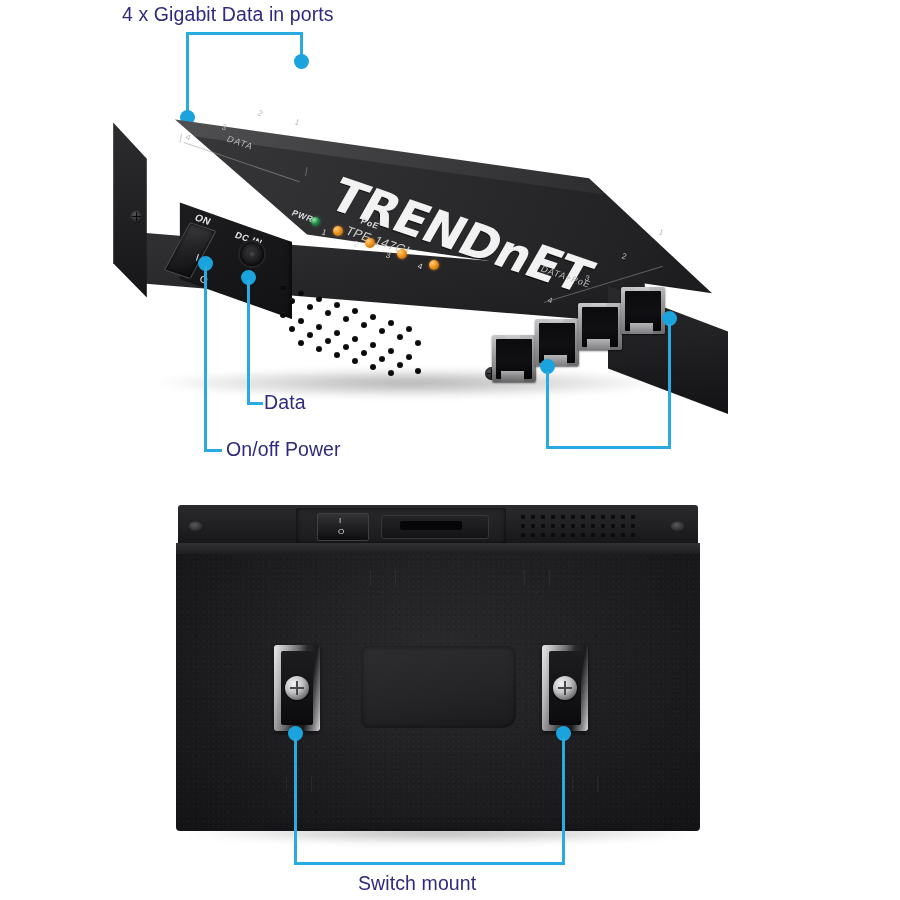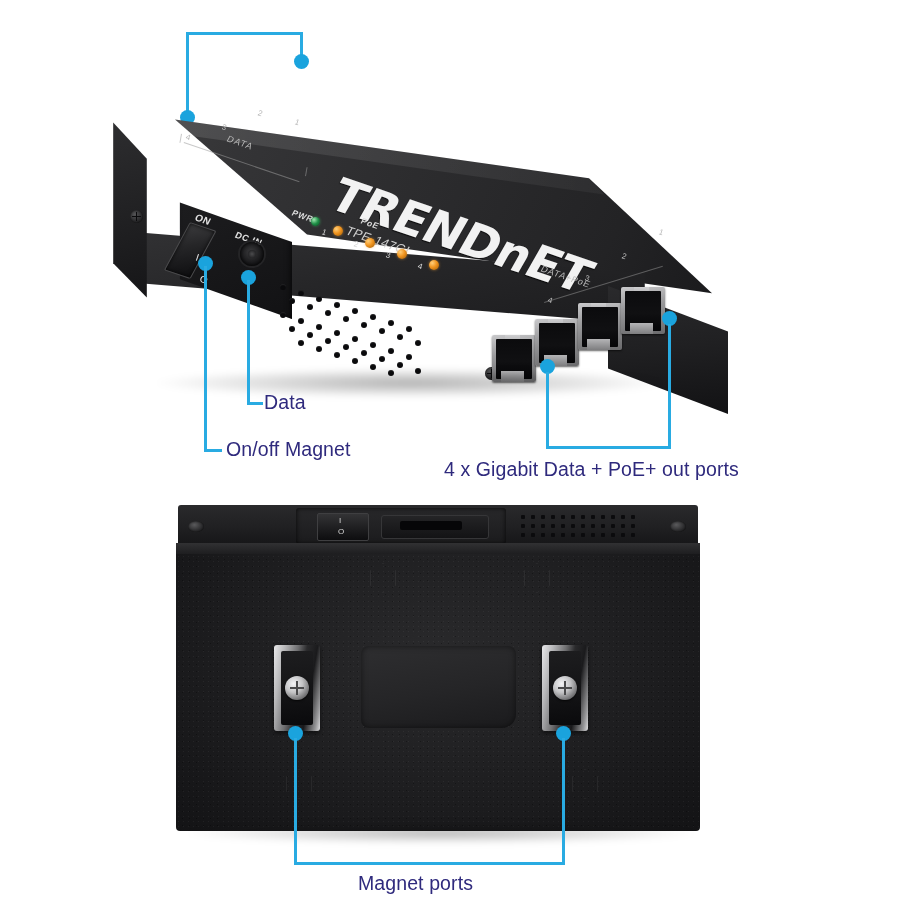--- a/index.html
+++ b/index.html
@@ -276,20 +276,21 @@
     position:absolute;left:186px;top:822px;width:510px;height:22px;
     background:radial-gradient(ellipse at 50% 50%,rgba(0,0,0,.28) 0%,rgba(0,0,0,0) 72%);
     filter:blur(3px);
   }
 </style>
 </head>
 <body style="background: rgb(255, 255, 255);">
 
 <div class="stage">
 
+  <div class="callout-text" style="left:122px;top:3px;">4 x Gigabit Data in ports</div>
 
   <div class="cl-h" style="left:186px;top:32px;width:117px;"></div>
   <div class="cl-v" style="left:186px;top:32px;height:84px;"></div>
   <div class="cl-v" style="left:300px;top:32px;height:28px;"></div>
   <div class="cl-dot" style="left:180px;top:110px;width:15px;height:15px;"></div>
   <div class="cl-dot" style="left:294px;top:54px;width:15px;height:15px;"></div>
 
   <div id="top-device">
 
     <div class="face-top" id="chassis-top"></div>
@@ -412,33 +413,32 @@
       <div class="rj45-tab"></div>
       <div class="rj45-in"></div>
       <div class="rj45-notch"></div>
     </div>
   </div>
   <div id="top-shadow"></div>
 
   <div class="cl-dot" style="left:198px;top:256px;width:15px;height:15px;"></div>
   <div class="cl-v" style="left:204px;top:266px;height:185px;"></div>
   <div class="cl-h" style="left:204px;top:449px;width:18px;"></div>
-  <div class="callout-text" style="left:226px;top:438px;">On/off Magnet</div>
+  <div class="callout-text" style="left:226px;top:438px;">On/off Power</div>
 
   <div class="cl-dot" style="left:241px;top:270px;width:15px;height:15px;"></div>
   <div class="cl-v" style="left:247px;top:280px;height:124px;"></div>
   <div class="cl-h" style="left:247px;top:402px;width:16px;"></div>
   <div class="callout-text" style="left:264px;top:391px;">Data</div>
 
   <div class="cl-dot" style="left:540px;top:359px;width:15px;height:15px;"></div>
   <div class="cl-dot" style="left:662px;top:311px;width:15px;height:15px;"></div>
   <div class="cl-v" style="left:546px;top:372px;height:76px;"></div>
   <div class="cl-v" style="left:668px;top:324px;height:124px;"></div>
   <div class="cl-h" style="left:546px;top:446px;width:125px;"></div>
-  <div class="callout-text" style="left:444px;top:458px;">4 x Gigabit Data + PoE+ out ports</div>
 
   <div id="bottom-device">
     <div id="bd-topedge"></div>
 
     <div id="bd-plate"></div>
     <div id="bd-rocker"></div>
     <div class="bd-rocker-mark" style="left:163px;top:12px;">I</div>
     <div class="bd-rocker-mark" style="left:162px;top:23px;">O</div>
     <div id="bd-dcslot"></div>
     <div id="bd-dcslot-in"></div>
@@ -505,15 +505,15 @@
       <div class="magnet-screw"></div>
     </div>
   </div>
   <div id="bottom-shadow"></div>
 
   <div class="cl-dot" style="left:288px;top:726px;width:15px;height:15px;"></div>
   <div class="cl-dot" style="left:556px;top:726px;width:15px;height:15px;"></div>
   <div class="cl-v" style="left:294px;top:738px;height:126px;"></div>
   <div class="cl-v" style="left:562px;top:738px;height:126px;"></div>
   <div class="cl-h" style="left:294px;top:862px;width:271px;"></div>
-  <div class="callout-text" style="left:358px;top:872px;">Magnet ports</div>
+  <div class="callout-text" style="left:358px;top:872px;">Switch mount</div>
 
 </div>
 
 </body></html>

